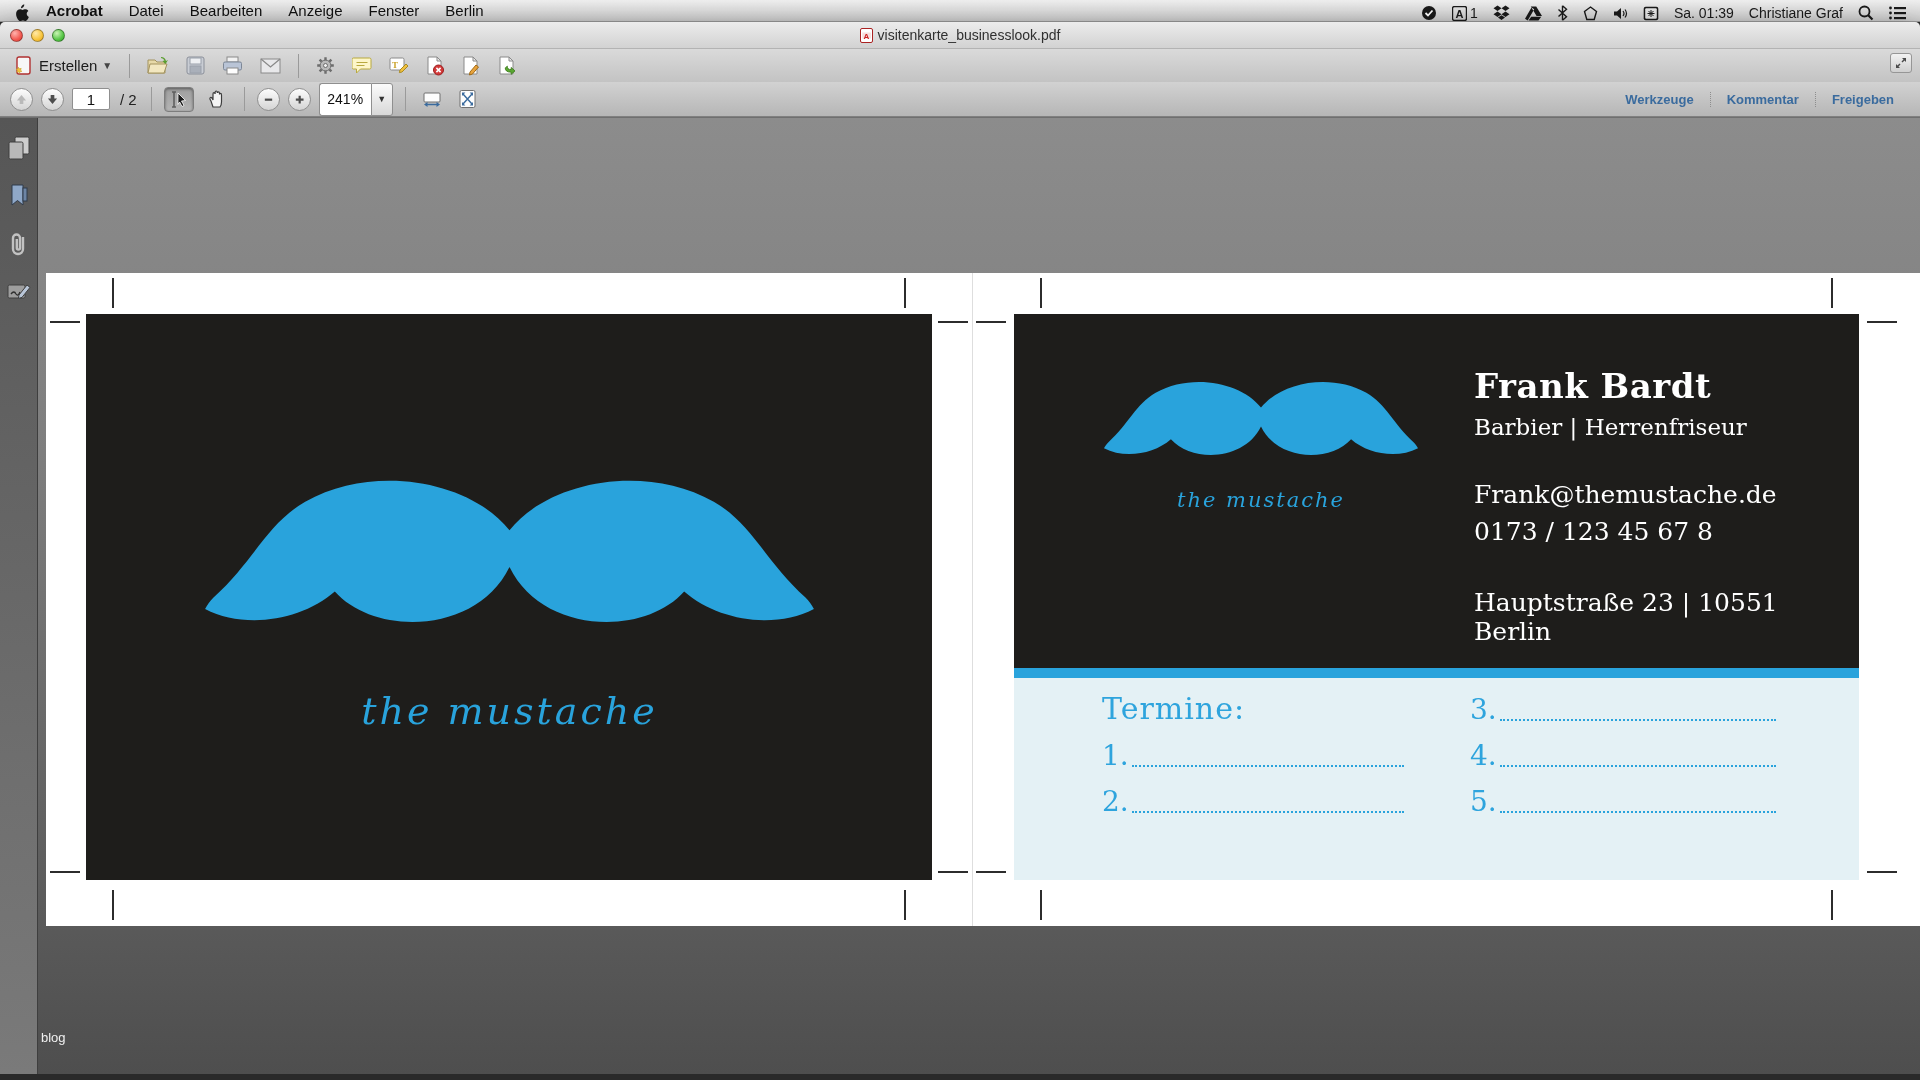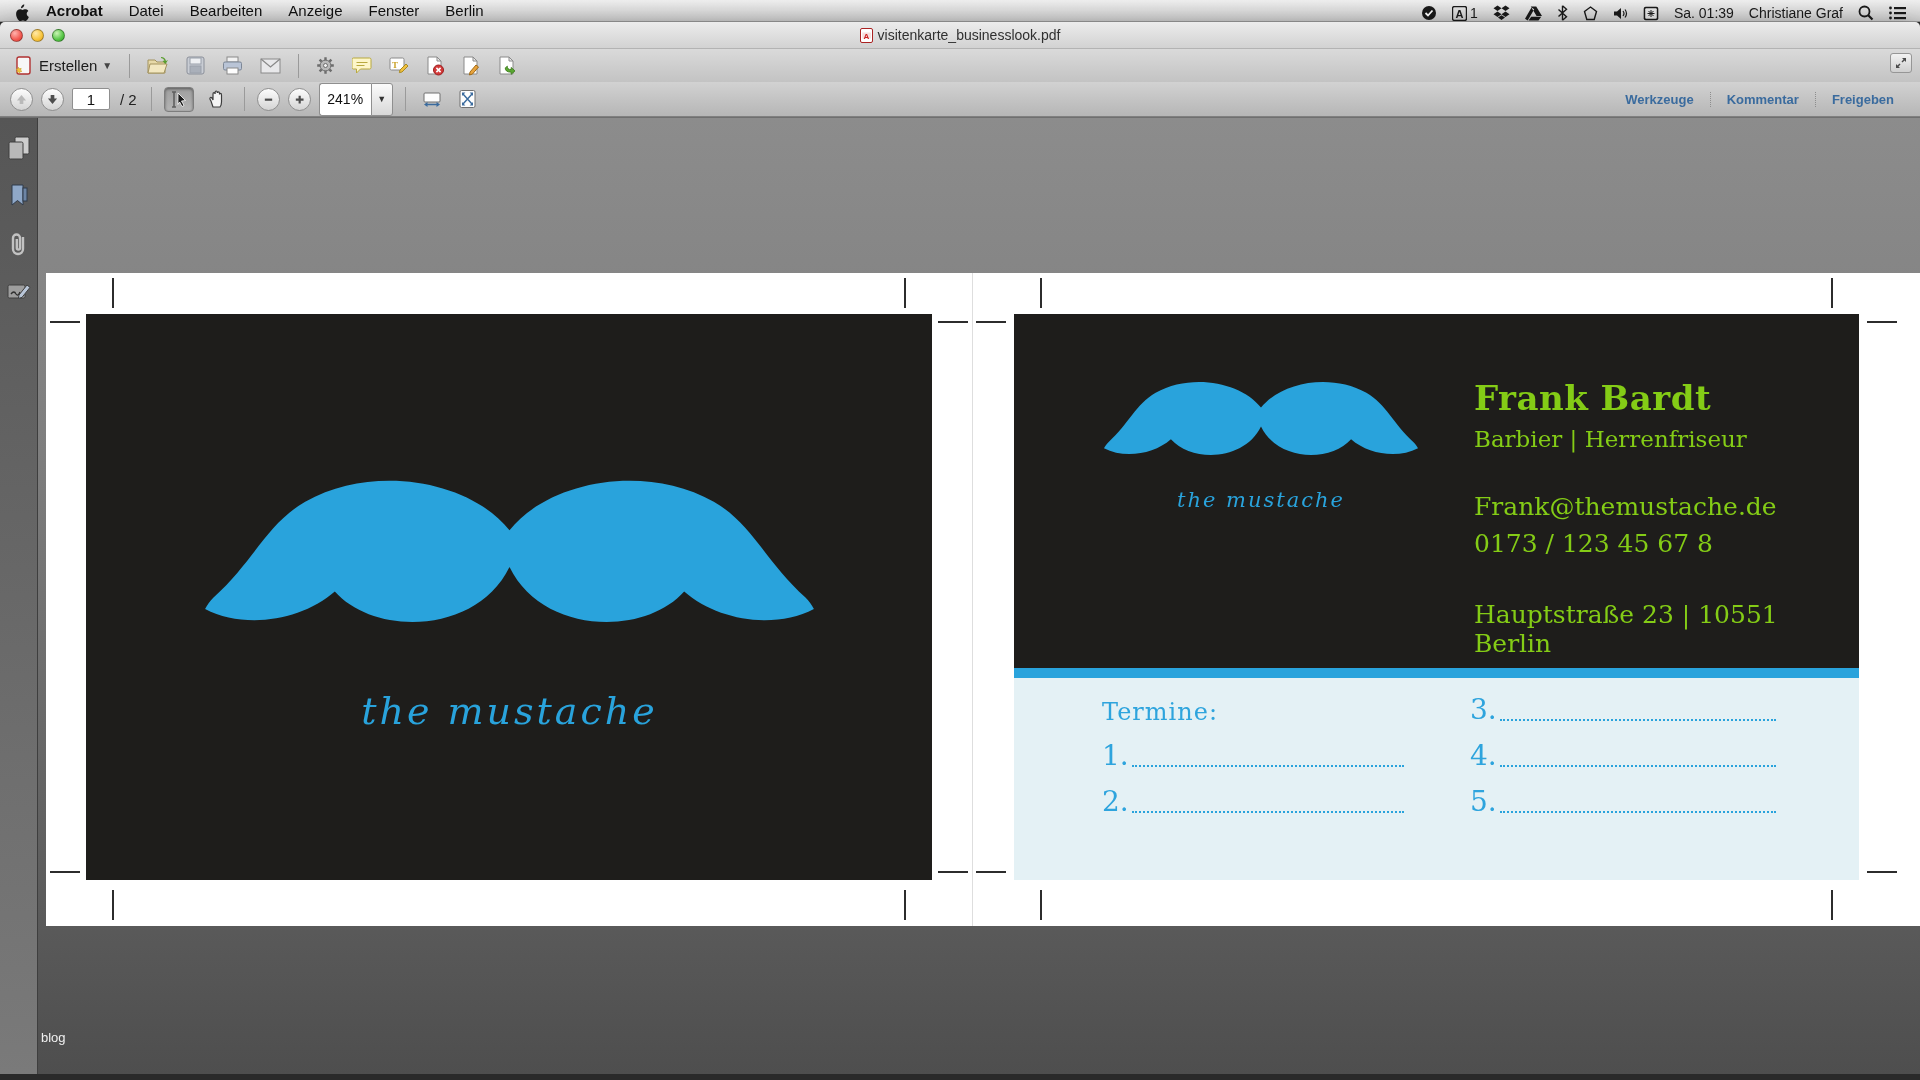--- a/index.html
+++ b/index.html
@@ -81,35 +81,35 @@
   .mark.h { width:30px; height:2px; }
 
   
   .front-logo { position:absolute; left:116px; top:155px; width:615px; text-align:center; }
   .brand-script { font-family:"DejaVu Serif", serif; font-style:italic; color:#29a3dc; letter-spacing:3px; }
   .front-logo .brand-script { font-size:38px; margin-top:26px; display:inline-block; }
 
   
   .back-logo { position:absolute; left:88px; top:62px; width:318px; text-align:center; }
   .back-logo .brand-script { font-size:21px; margin-top:10px; display:inline-block; letter-spacing:2px; }
-  .back-text { position:absolute; left:460px; top:64px; width:370px; color:#84cc16;
+  .back-text { position:absolute; left:460px; top:52px; width:370px; color:#ffffff;
     font-family:"DejaVu Serif", serif; }
   .bt-name { font-size:34px; font-weight:bold; letter-spacing:.5px; }
   .bt-sub { font-size:23px; margin-top:8px; }
   .bt-contact { margin-top:36px; font-size:25px; line-height:37px; }
   .bt-addr { margin-top:38px; font-size:25px; }
 
   .blue-strip { position:absolute; left:0; top:354px; width:100%; height:10px; background:#29a3dc; }
   .appointments { position:absolute; left:0; top:364px; width:100%; height:202px; background:#e4f1f5;
     font-family:"DejaVu Serif", serif; color:#2ea4dd; }
   .app-grid { position:absolute; left:88px; right:83px; top:16px; display:grid;
     grid-template-columns:302px 1fr; column-gap:66px; row-gap:14px; }
   .app-cell { display:flex; align-items:flex-end; height:32px; font-size:28px; }
   .app-cell .dots { flex:1; border-bottom:2px dotted #29a3dc; margin:0 0 5px 3px; }
-  .app-label { font-size:24px; letter-spacing:1px; }
+  .app-label { font-size:30px; letter-spacing:1px; }
 
   .blog-note { position:absolute; left:3px; top:912px; color:#f0f0f0; font-size:13px; }
 
   .desktop-strip { position:absolute; left:0; right:0; bottom:0; height:6px; background:#2a2a2a; }
 </style>
 </head>
 <body>
 
 <div class="screen">
 

